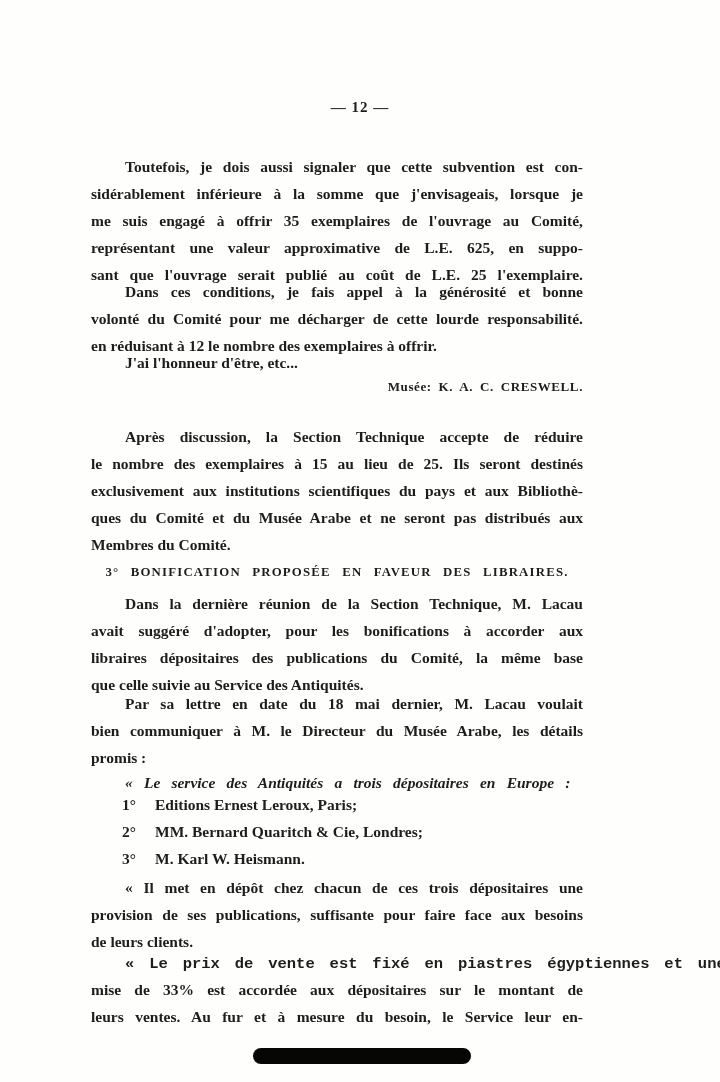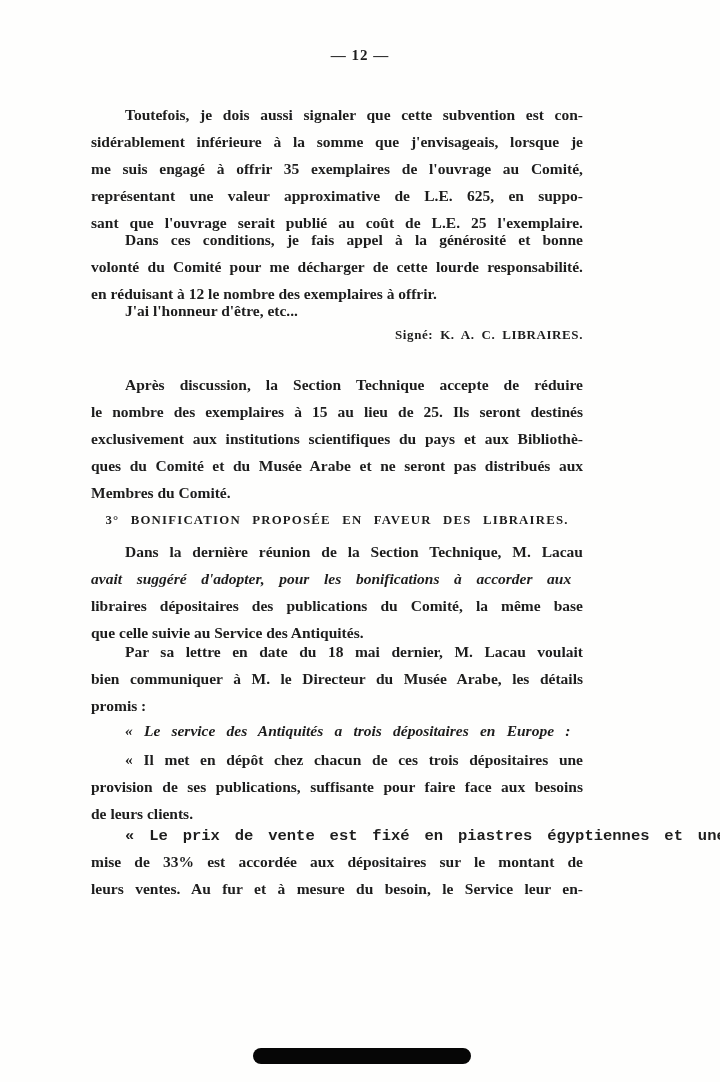--- a/index.html
+++ b/index.html
@@ -7,21 +7,21 @@
     position: relative;
     width: 720px;
     height: 1082px;
     background: #fefefd;
     overflow: hidden;
     font-family: "Liberation Serif", "DejaVu Serif", serif;
     font-weight: 700;
     color: #1d1d1d;
   }
   .page-number {
-    padding-top: 46px;
+    padding-top: 98px;
     height: 18px;
     line-height: 18px;
     text-align: center;
     font-size: 15px;
     letter-spacing: 1px;
   }
   .text-block {
     margin-left: 91px;
     width: 492px;
     font-size: 15.5px;
@@ -96,49 +96,54 @@
     <div class="para p2">
       <div class="line jl ind"><span style="word-spacing: 8.32656px;">Dans ces conditions, je fais appel à la générosité et bonne</span></div>
       <div class="line jl"><span style="word-spacing: 4.43924px; text-align: center;">volonté du Comité pour me décharger de cette lourde responsabilité.</span></div>
       <div class="line"><span>en réduisant à 12 le nombre des exemplaires à offrir.</span></div>
     </div>
 
     <div class="para closing">
       <div class="line ind"><span>J'ai l'honneur d'être, etc...</span></div>
     </div>
 
-    <div class="signature">Signé: K. A. C. LIBRAIRES.</div>
+    <div class="signature">Musée: K. A. C. CRESWELL.</div>
 
     <div class="para p4">
       <div class="line jl ind"><span style="word-spacing: 11.2165px;">Après discussion, la Section Technique accepte de réduire</span></div>
       <div class="line jl"><span style="word-spacing: 6.16016px;">le nombre des exemplaires à 15 au lieu de 25. Ils seront destinés</span></div>
       <div class="line jl"><span style="word-spacing: 4.875px;">exclusivement aux institutions scientifiques du pays et aux Bibliothè-</span></div>
       <div class="line jl"><span style="word-spacing: 4.71224px;">ques du Comité et du Musée Arabe et ne seront pas distribués aux</span></div>
       <div class="line"><span>Membres du Comité.</span></div>
     </div>
 
     <div class="section-heading">3°  BONIFICATION PROPOSÉE EN FAVEUR DES LIBRAIRES.</div>
 
     <div class="para p5">
       <div class="line jl ind"><span style="word-spacing: 6.95139px;">Dans la dernière réunion de la Section Technique, M. Lacau</span></div>
-      <div class="line jl"><span style="word-spacing: 10.7832px; font-style: italic;">avait suggéré d'adopter, pour les bonifications à accorder aux</span></div>
+      <div class="line jl"><span style="word-spacing: 10.7832px;">avait suggéré d'adopter, pour les bonifications à accorder aux</span></div>
       <div class="line jl"><span style="word-spacing: 9.20312px;">libraires dépositaires des publications du Comité, la même base</span></div>
       <div class="line"><span>que celle suivie au Service des Antiquités.</span></div>
     </div>
 
     <div class="para p6">
       <div class="line jl ind"><span style="word-spacing: 7.65057px;">Par sa lettre en date du 18 mai dernier, M. Lacau voulait</span></div>
       <div class="line jl"><span style="word-spacing: 6.66406px;">bien communiquer à M. le Directeur du Musée Arabe, les détails</span></div>
       <div class="line"><span>promis :</span></div>
     </div>
 
     <div class="para p7intro">
       <div class="line jl ind"><span style="word-spacing: 7.30781px;">« Le service des Antiquités a trois dépositaires en Europe :</span></div>
     </div>
 
+    <div class="dep-list">
+      <div class="line dep-item"><span class="dep-num">1°</span><span>Editions Ernest Leroux, Paris;</span></div>
+      <div class="line dep-item"><span class="dep-num">2°</span><span>MM. Bernard Quaritch &amp; Cie, Londres;</span></div>
+      <div class="line dep-item"><span class="dep-num">3°</span><span>M. Karl W. Heismann.</span></div>
+    </div>
 
     <div class="para p8">
       <div class="line jl ind"><span style="word-spacing: 6.81534px;">« Il met en dépôt chez chacun de ces trois dépositaires une</span></div>
       <div class="line jl"><span style="word-spacing: 5.67188px;">provision de ses publications, suffisante pour faire face aux besoins</span></div>
       <div class="line"><span>de leurs clients.</span></div>
     </div>
 
     <div class="para p9">
       <div class="line jl ind"><span style="word-spacing: 5.56901px; font-family: Liberation Mono, monospace;">« Le prix de vente est fixé en piastres égyptiennes et une re-</span></div>
       <div class="line jl"><span style="word-spacing: 9.30469px;">mise de 33% est accordée aux dépositaires sur le montant de</span></div>

